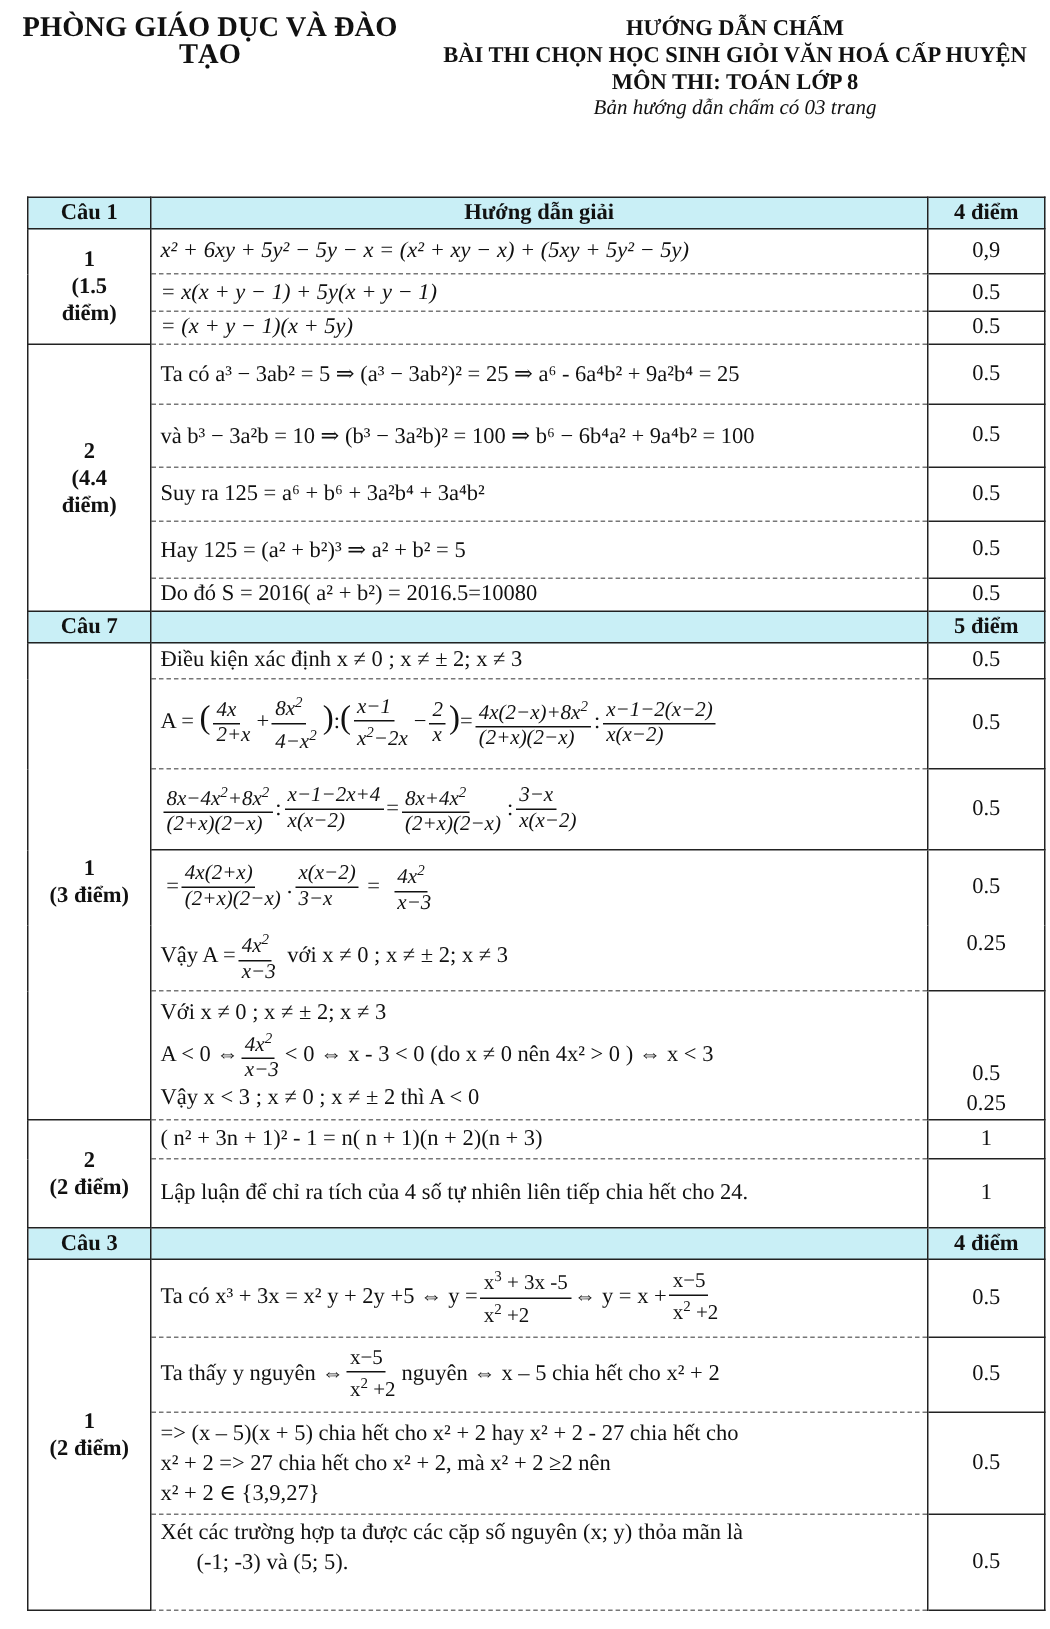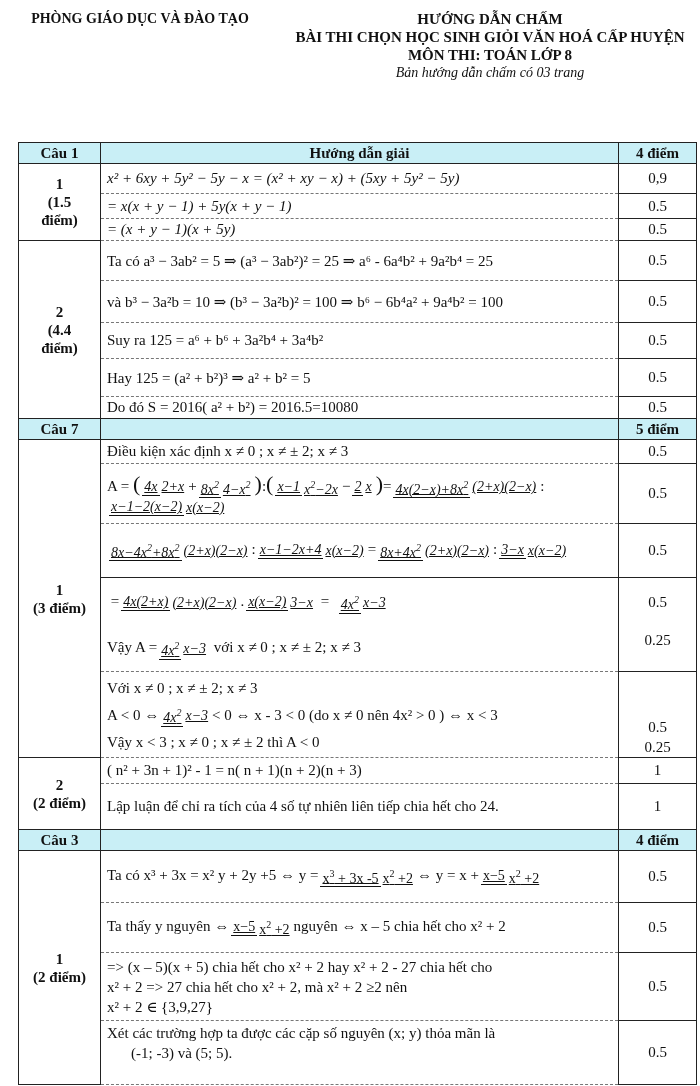--- a/index.html
+++ b/index.html
@@ -1,34 +1,34 @@
 <!DOCTYPE html>
 <html><head>
 <meta charset="utf-8">
 <style>
   html, body { margin:0; padding:0; background:#ffffff; }
   body { width:700px; height:1086px; position:relative; overflow:hidden;
          font-family:"Liberation Serif", "DejaVu Serif", serif; color:#111; }
   .hdr-left { position:absolute; left:10px; top:10px; width:260px; text-align:center;
-              font-weight:bold; font-size:14px; line-height:18px; }
+              font-weight:bold; font-size:19px; line-height:18px; }
   .hdr-right { position:absolute; left:270px; top:10px; width:440px; text-align:center;
                font-weight:bold; font-size:15px; line-height:18px; }
   .hdr-right .note { font-weight:normal; font-style:italic; font-size:14px; }
-  table.grade { position:absolute; left:18px; top:142px; width:678px;
+  table.grade { position:absolute; left:18px; top:131px; width:678px;
                 border-collapse:collapse; table-layout:fixed; font-size:15px; }
   table.grade td { border:1px solid #222; vertical-align:middle; padding:0 6px; }
   table.grade td.q { text-align:center; font-weight:bold; line-height:18px; }
   table.grade td.pts { text-align:center; }
   table.grade tr.sec td { background:#c9eff6; font-weight:bold; height:20px; text-align:center; }
   table.grade tr.sec td.mid { text-align:center; }
   table.grade td.step { border-bottom:1px dashed #777; border-top:1px dashed #777; }
   .m { font-style:italic; }
   sup { font-size:10px; }
-  .frac { display:inline-flex; align-items:center; vertical-align:middle;
-          margin:0 2px; font-size:14px; line-height:16px;text-decoration:underline; }
+  .frac { display:inline-flex; flex-direction:column; align-items:flex-start; vertical-align:middle;
+          margin:0 2px; font-size:14px; line-height:16px; }
   .frac .n { border-bottom:1px solid #111; padding:0 2px; }
   .frac .d { padding:0 2px; }
   .lines div { line-height:20px; }
 </style>
 </head>
 <body>
 
 <div class="hdr-left">
   <div>PHÒNG GIÁO DỤC VÀ ĐÀO TẠO</div>
 </div>

